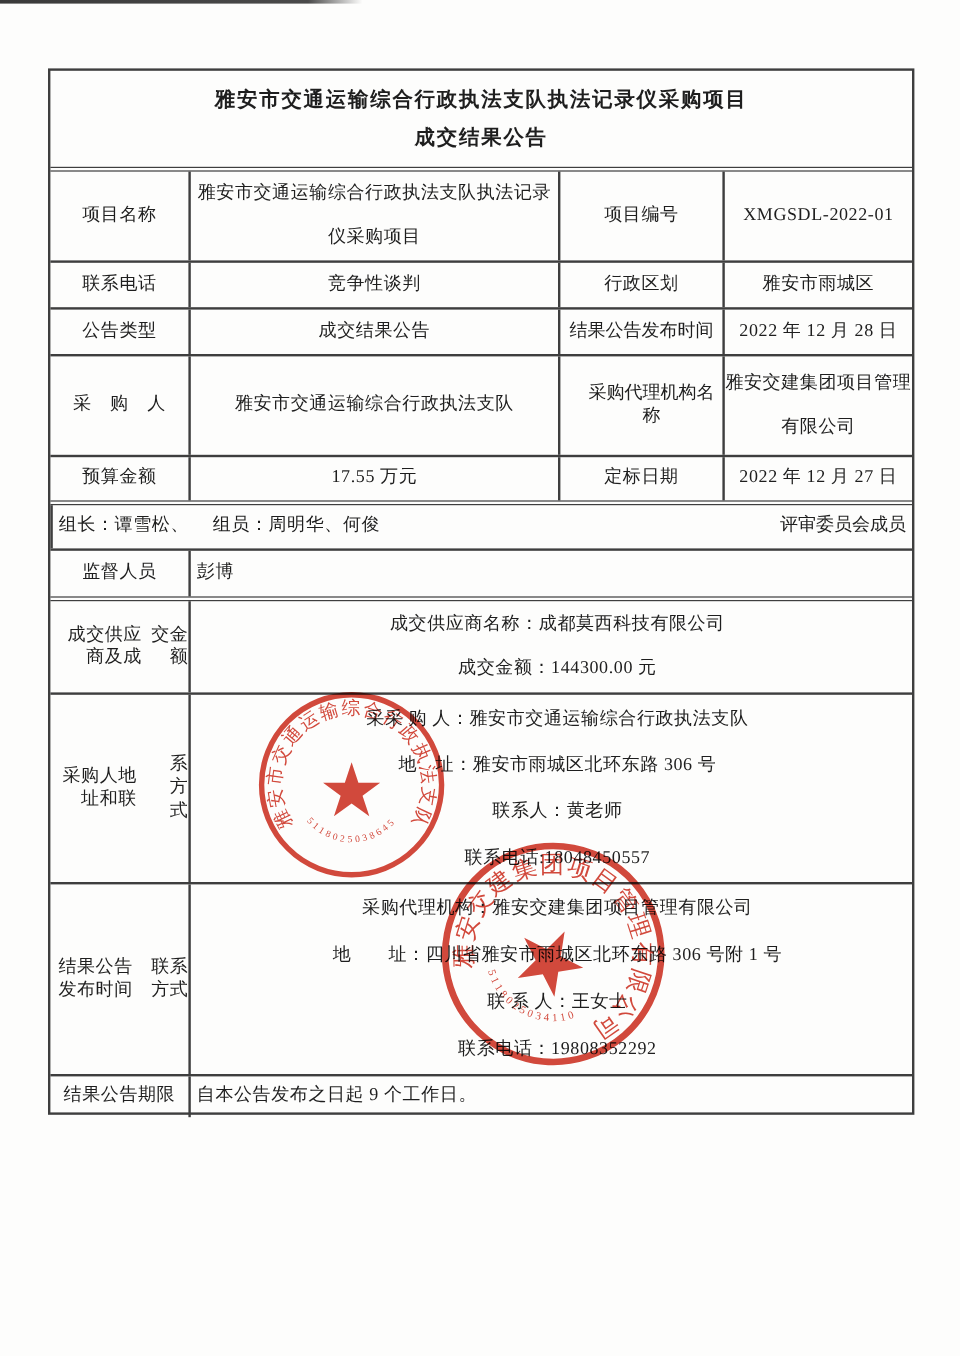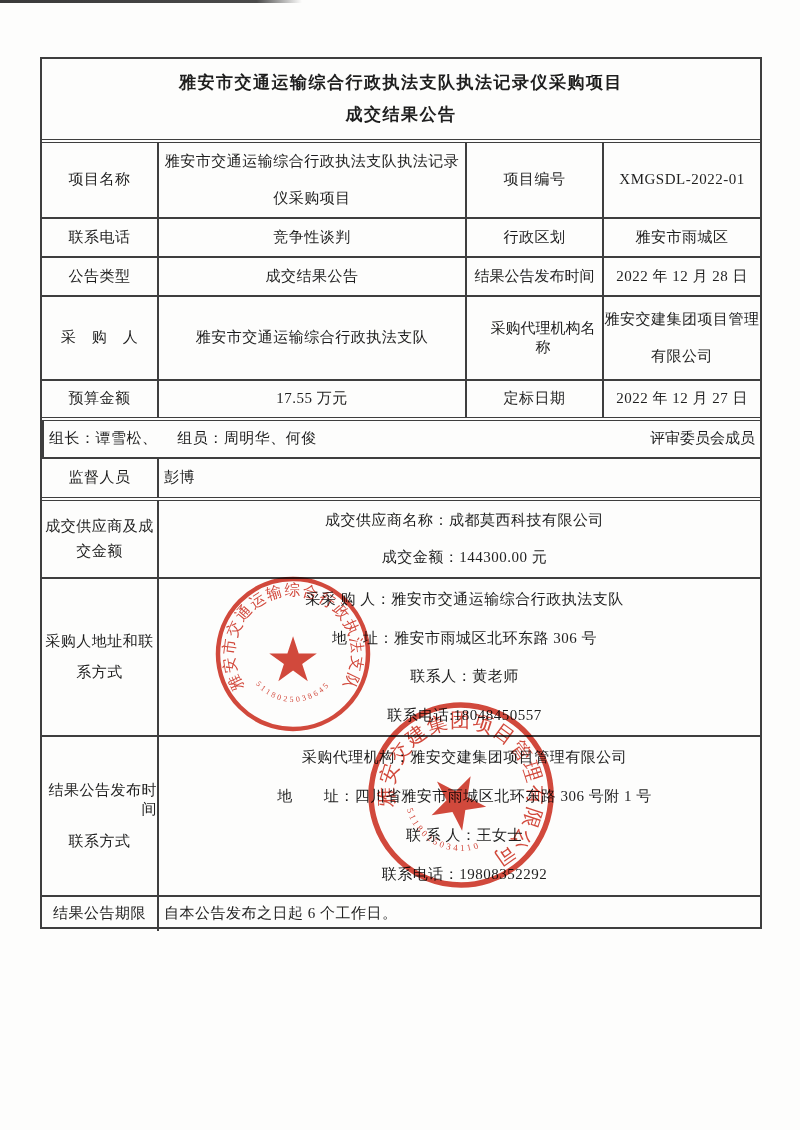--- a/index.html
+++ b/index.html
@@ -46,21 +46,21 @@
   .r-budget{height:38px;}
   .r-committee{height:40px;}
   .r-supervisor{height:40px;}
   .r-winner{height:80px;}
   .r-pcontact{height:158px;}
   .r-acontact{height:160px;}
   .r-validity{height:36px;}
   .r-winner .lines .ln{line-height:37px;}
   .r-pcontact .lines .ln{line-height:38.5px;}
   .r-acontact .lines .ln{line-height:39px;}
-  .lbl2{display:flex;flex-direction:column;align-items:center;justify-content:center;gap:12px;}
+  .lbl2{display:flex;flex-direction:row;align-items:center;justify-content:center;gap:12px;}
   
   .seal{position:absolute;mix-blend-mode:multiply;opacity:.92;pointer-events:none;}
   .seal-a{left:211px;top:572px;width:164px;height:164px;}
   .seal-b{left:360px;top:694px;width:202px;height:202px;transform:rotate(27deg);}
   svg text{font-family:"Liberation Serif","DejaVu Serif",serif;}
 </style>
 </head>
 <body>
 
 <div class="scan-artifact"></div>
@@ -151,21 +151,21 @@
     <div class="cell cwide vline left lines">
       <span class="ln">采购代理机构：雅安交建集团项目管理有限公司</span>
       <span class="ln">地　　址：四川省雅安市雨城区北环东路 306 号附 1 号</span>
       <span class="ln">联 系 人：王女士</span>
       <span class="ln">联系电话：19808352292</span>
     </div>
   </div>
 
   <div class="row r-validity">
     <div class="cell c1">结果公告期限</div>
-    <div class="cell cwide vline left">自本公告发布之日起 6 个工作日。</div>
+    <div class="cell cwide vline left">自本公告发布之日起 9 个工作日。</div>
   </div>
 
 </div>
 
 <div class="seal seal-a">
   <svg width="164" height="164" viewBox="0 0 164 164">
     <circle cx="82" cy="82" r="75" fill="none" stroke="#d0392b" stroke-width="4.5"></circle>
     <path id="sealA-arc" d="M 30.9 111.5 A 59 59 0 1 1 133.1 111.5" fill="none"></path>
     <path id="sealA-num" d="M 36.9 98.4 A 48 48 0 0 0 127.1 98.4" fill="none"></path>
     <text font-size="15.5" fill="#d0392b" letter-spacing="1.5" text-anchor="middle">

